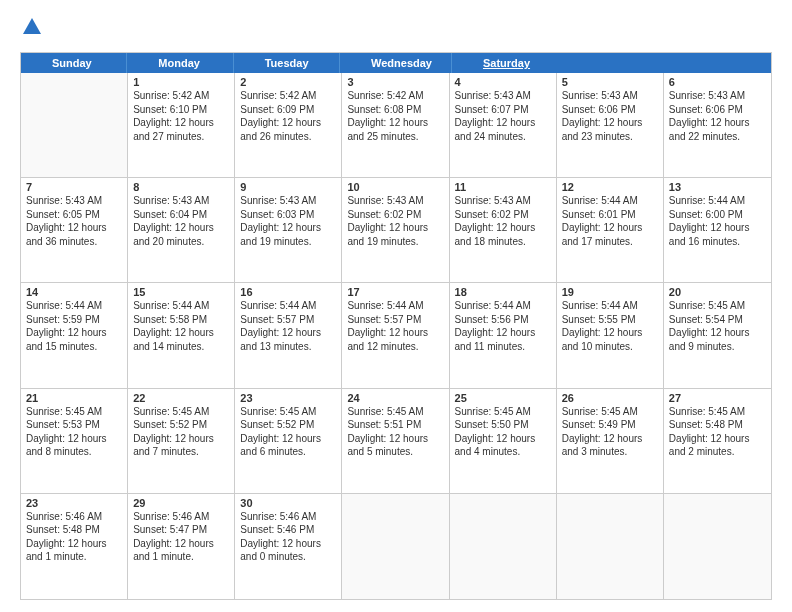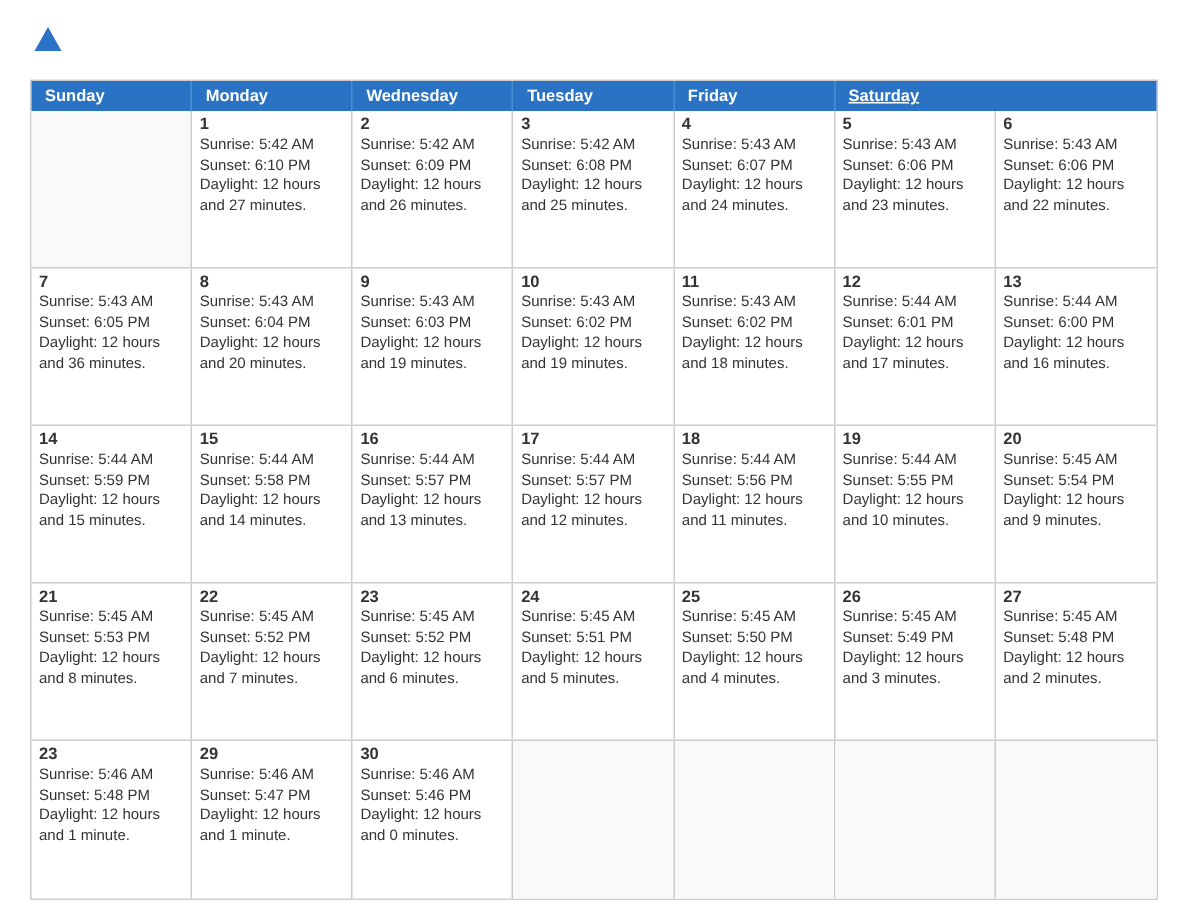--- a/index.html
+++ b/index.html
@@ -55,23 +55,24 @@
     }
     .cal-header {
       display: grid;
       grid-template-columns: repeat(7, 1fr);
       background: #2a72c3;
     }
     .cal-header-cell {
       color: #fff;
       font-size: 11px;
       font-weight: bold;
-      padding: 4px 9px;
+      padding: 4px 19px;
       text-align: left;
       border-right: 1px solid #4a8fd3;
+      margin-left: 12px;
     }
     .cal-header-cell:last-child { border-right: none; text-decoration: underline; }
     .cal-body {
       display: grid;
       grid-template-rows: repeat(5, 1fr);
       flex: 1;
     }
     .cal-week {
       display: grid;
       grid-template-columns: repeat(7, 1fr);
@@ -126,23 +127,22 @@
     <div class="title-block">
       <div class="month-title"></div>
       <div class="location-title"></div>
     </div>
   </div>
 
   <div class="calendar">
     <div class="cal-header">
     <div class="cal-header-cell">Sunday</div>
         <div class="cal-header-cell">Monday</div>
+        <div class="cal-header-cell">Tuesday</div>
         <div class="cal-header-cell">Wednesday</div>
-        <div class="cal-header-cell">Tuesday</div>
-        <div class="cal-header-cell">Friday</div>
         <div class="cal-header-cell">Saturday</div>
       </div>
     <div class="cal-body">
     <div class="cal-week">
           <div class="cal-cell empty"></div>
           <div class="cal-cell">
             <span class="cell-date">1</span>
             <div class="cell-info"><span>Sunrise: 5:42 AM</span><br><span>Sunset: 6:10 PM</span><br><span>Daylight: 12 hours</span><br><span>and 27 minutes.</span></div>
           </div>
           <div class="cal-cell">

